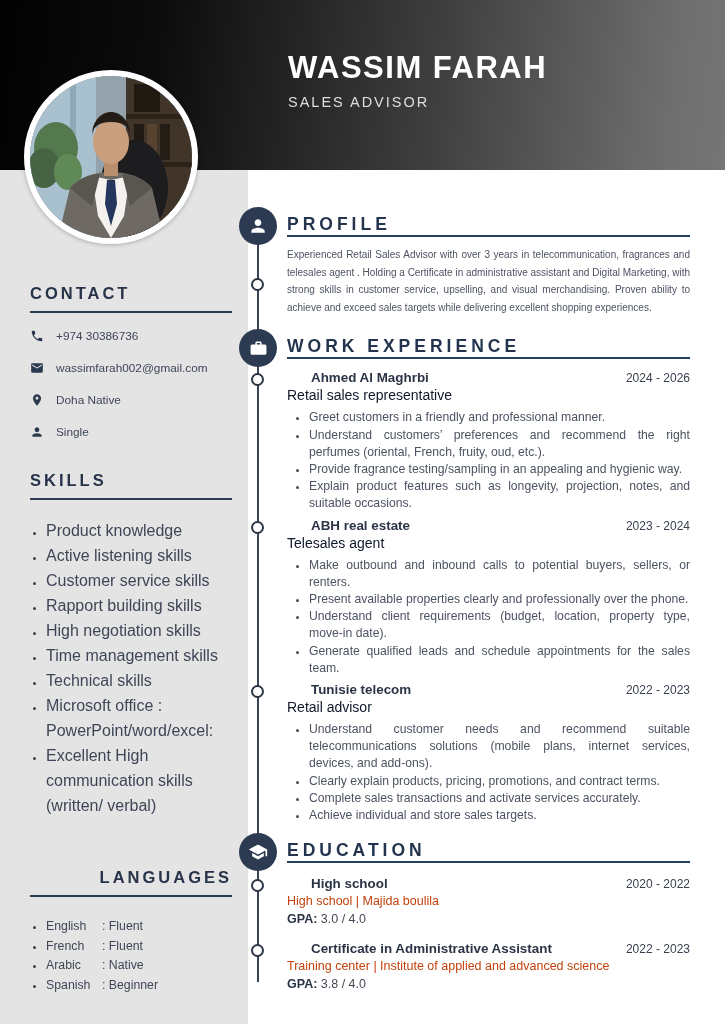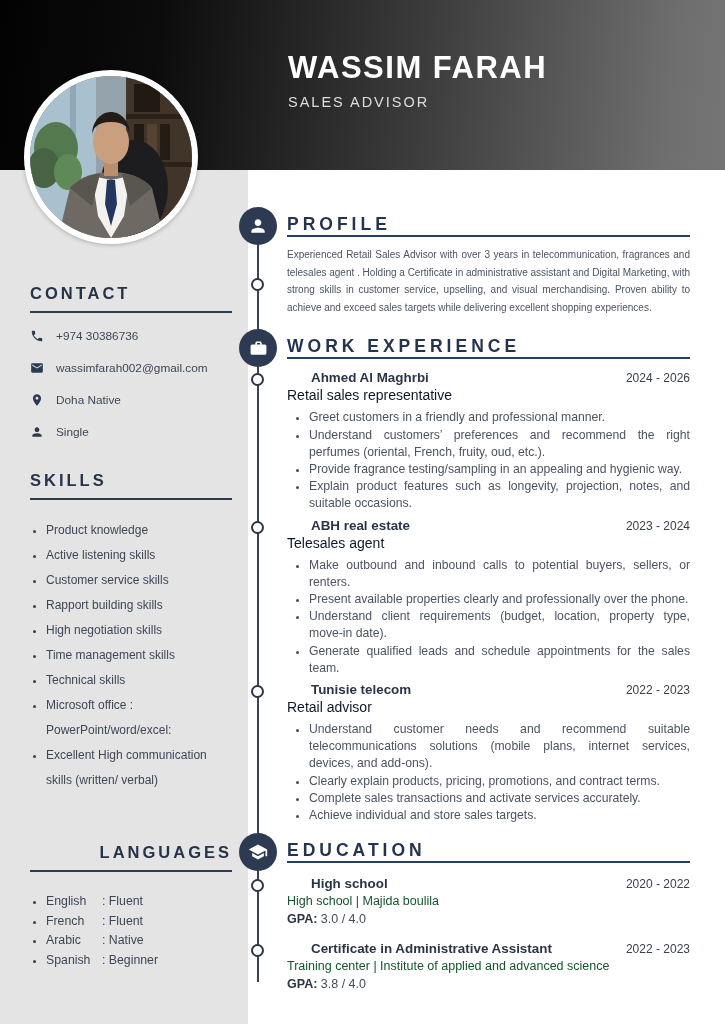--- a/index.html
+++ b/index.html
@@ -31,21 +31,21 @@
     font-size:16.5px;font-weight:800;letter-spacing:3px;color:#263349;
     padding-bottom:8px;border-bottom:2.5px solid #2c3a52;
   }
   .contact-head{margin-top:114px;}
   .contact-list{margin-top:14px;}
   .contact-item{display:flex;align-items:center;margin-bottom:14px;height:18px;}
   .contact-item .cicon{width:14px;height:14px;margin-right:12px;flex:0 0 14px;display:flex;align-items:center;}
   .contact-item .ctext{font-size:11.8px;color:#3e4656;}
   .skills-head{margin-top:30px;}
   .side-list{margin:18px 0 0 0;padding-left:16px;}
-  .side-list li{font-size:12px;color:#3e4656;line-height:25px;text-align:left;}
+  .side-list li{font-size:16px;color:#3e4656;line-height:25px;text-align:left;}
   .side-list li::marker{color:#39414f;font-size:11px;}
   .lang-head{margin-top:50px;text-align:right;}
   .lang-list{margin:20px 0 0 0;padding-left:16px;}
   .lang-list li{font-size:12.3px;color:#3e4656;line-height:19.5px;}
   .lang-list li::marker{color:#39414f;font-size:11px;}
   .lang-name{display:inline-block;width:56px;}
   
   .timeline{position:absolute;left:257px;top:230px;width:2px;height:752px;background:#3a4456;}
   .node{
     position:absolute;width:9px;height:9px;border-radius:50%;
@@ -73,21 +73,21 @@
   .company{font-size:13.4px;font-weight:700;color:#2b3447;line-height:18px;}
   .dates{font-size:12px;color:#39404e;line-height:18px;}
   .role{font-size:14px;color:#0f172a;line-height:17px;}
   .bullets{margin:5px 0 4px 0;padding-left:22px;}
   .bullets li{font-size:12.2px;line-height:17.2px;color:#4c5361;text-align:justify;}
   .bullets li::marker{color:#454c59;font-size:11px;}
   .job1{margin-top:10px;}
   .job{margin-top:2px;}
   .edu-sec{margin-top:16px;}
   .edu-entry{position:relative;margin-top:12px;}
-  .edu-inst{font-size:12.5px;color:#14532d;line-height:17.5px;width:335px;}
+  .edu-inst{font-size:12.5px;color:#c2410c;line-height:17.5px;width:335px;}
   .gpa-line{font-size:12.5px;color:#454c59;line-height:17.5px;}
   .gpa-label{font-weight:700;color:#2b3447;}
 </style>
 </head>
 <body>
 
 <div class="page">
 
   <div class="banner">
     <div class="name-block">

